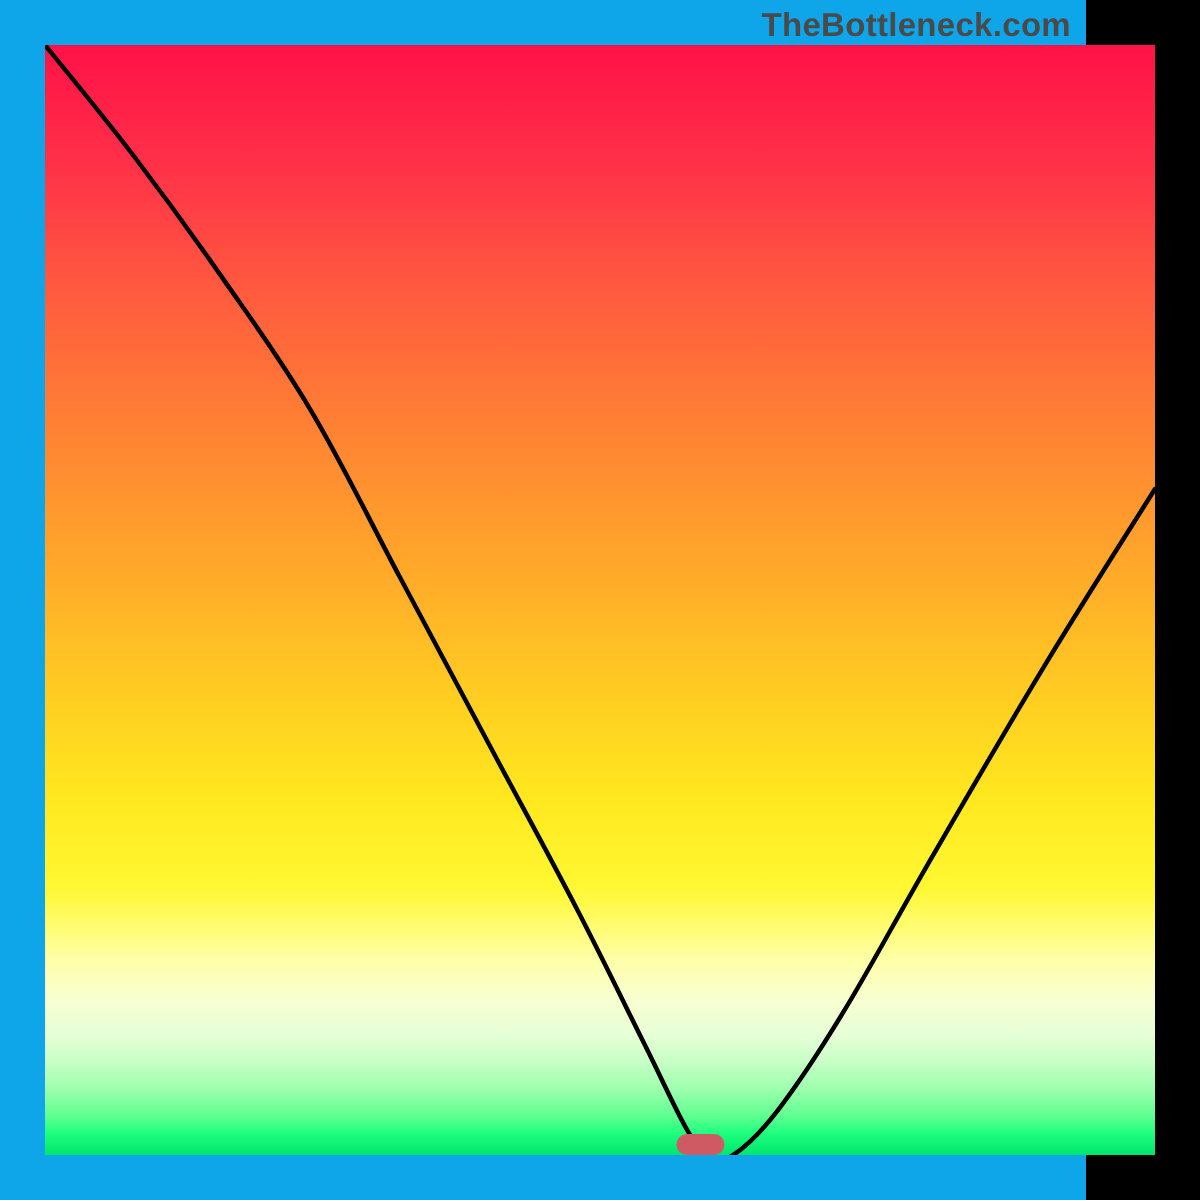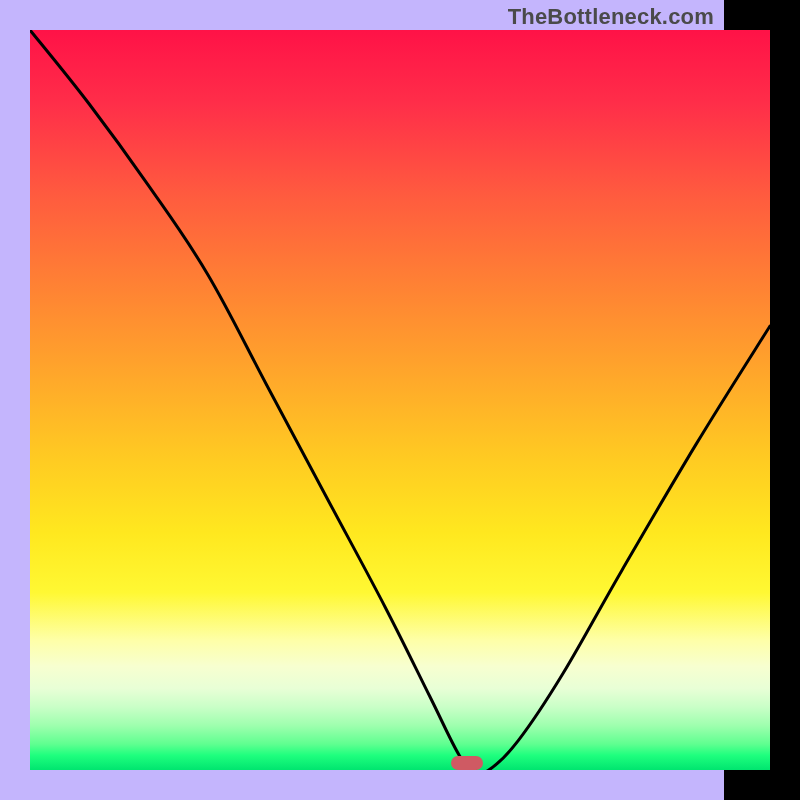--- a/index.html
+++ b/index.html
@@ -8,21 +8,21 @@
     width: 800px;
     height: 800px;
     background: #000;
     overflow: hidden;
     font-family: Arial, Helvetica, sans-serif;
   }
   .frame {
     position: relative;
     width: 724px;
     height: 800px;
-    background: #c4b5fd;
+    background: #0ea5e9;
   }
   .watermark {
     position: absolute;
     top: 4px;
     right: 10px;
     color: #4a4a4a;
     font-size: 22px;
     font-weight: 600;
     letter-spacing: 0.2px;
     z-index: 30;

